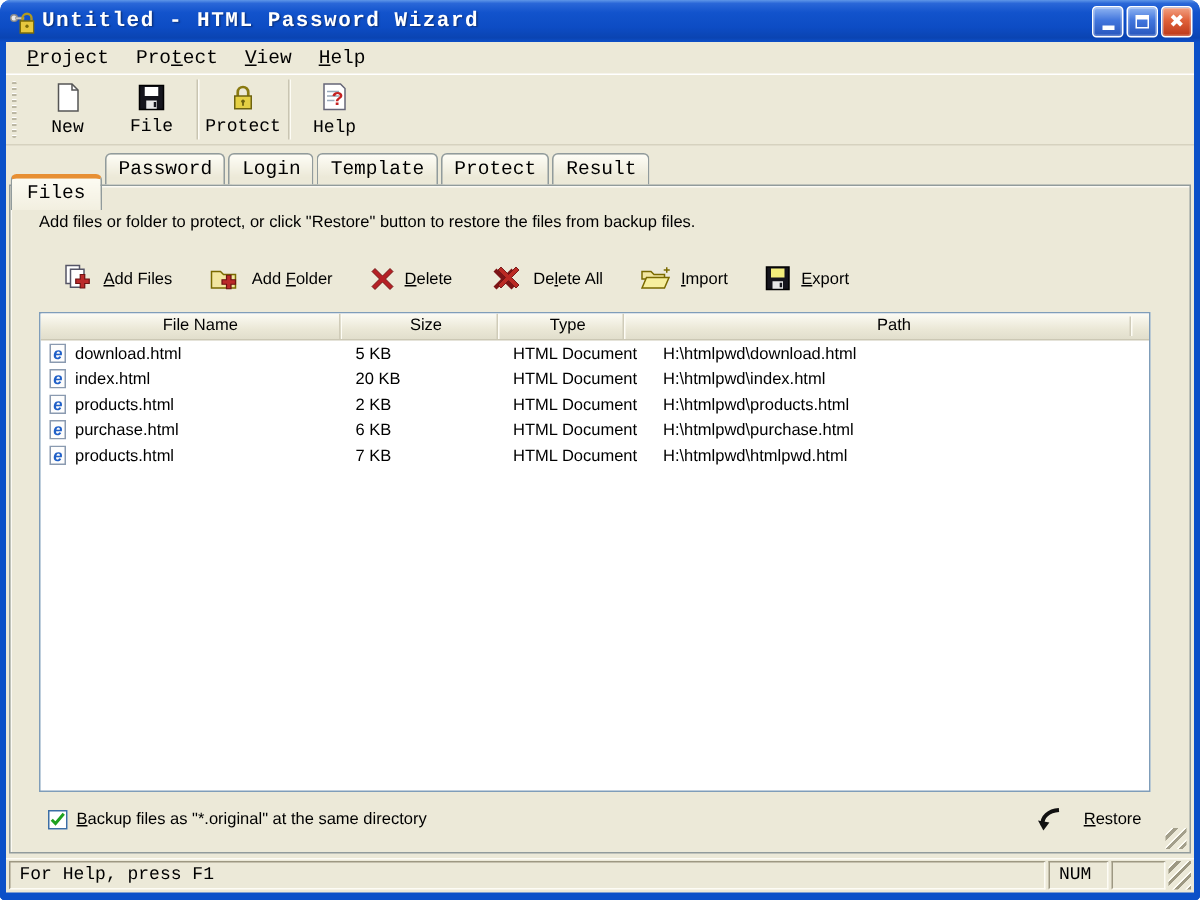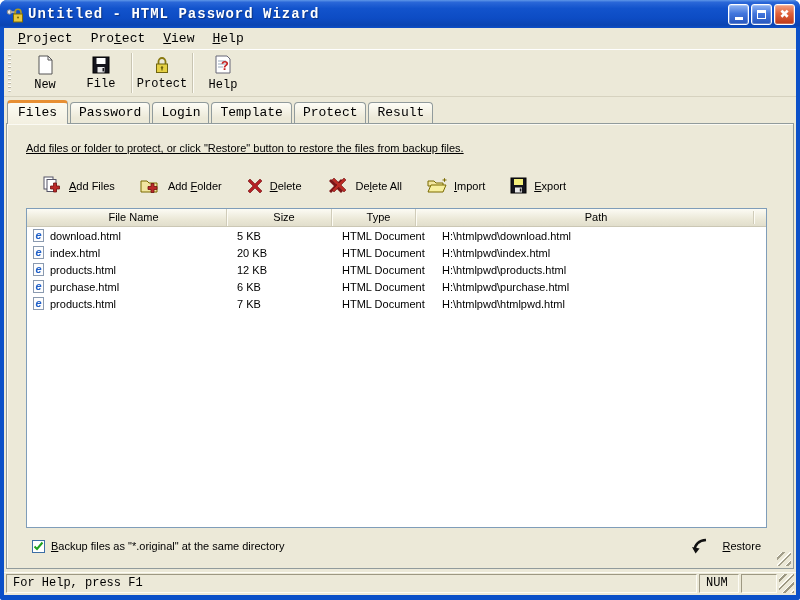--- a/index.html
+++ b/index.html
@@ -42,27 +42,27 @@
   .tool-btn { width:56px; height:42px; display:flex; flex-direction:column; align-items:center;
     justify-content:center; gap:3px; font:12px "Liberation Mono","DejaVu Sans Mono",monospace; }
   .tool-sep { width:1px; height:40px; background:#c9c5b2; box-shadow:1px 0 0 #fdfcf5; margin:0 2px; }
 
   
   .tabstrip { flex:0 0 25px; display:flex; align-items:flex-end; padding-left:3px; margin-top:1px; position:relative; z-index:2; }
   .tab { font:13px "Liberation Mono","DejaVu Sans Mono",monospace; padding:2px 8px 3px;
     background:linear-gradient(180deg,#fefdf6,#ece9d8 75%); border:1px solid #919b9c; border-bottom:none;
     border-radius:4px 4px 0 0; margin-right:2px; }
   .tab.active { border-top:3px solid #e78f33; padding:2px 10px 4px; background:linear-gradient(180deg,#fcfbf2,#f2efe0);
-    position:relative; top:1px; z-index:3; }
+    position:relative; top:17px; z-index:3; }
 
   
   .panel { flex:1; min-height:0; margin:0 2px; border:1px solid #919b9c; background:#ece9d8;
     box-shadow:inset 0 1px 0 #fbfaf3, inset 1px 0 0 #fbfaf3; position:relative;
     display:flex; flex-direction:column; }
-  .instruction { margin:18px 18px 0 19px; font-size:11px;text-decoration:underline; }
+  .instruction { margin:18px 18px 0 19px; font-size:11px; }
 
   .actions-row { display:flex; align-items:center; gap:25px; margin:22px 0 0 36px; }
   .action { display:flex; align-items:center; gap:7px; }
 
   
   .listview { margin:13px 26px 0 19px; height:320px; border:1px solid #7f9db9; background:#fff;
     display:flex; flex-direction:column; position:relative; overflow:hidden; }
   .thead { display:flex; height:18px; flex:0 0 18px;
     background:linear-gradient(180deg,#fcfbf4 0%,#ebe8d7 60%,#e1decc 100%);
     border-bottom:1px solid #cbc7b4;text-align:center; }
@@ -296,21 +296,21 @@
         <div class="tr">
           <span class="td-name">
               <span>
                 <svg width="13" height="13" viewBox="0 0 13 13">
                   <rect x="1.5" y="0.5" width="10" height="12" fill="#fdfdfd" stroke="#8a9ab0"></rect>
                   <text x="6.5" y="10" font-size="11" font-weight="bold" font-style="italic" fill="#2060c8" text-anchor="middle">e</text>
                 </svg>
               </span>
               <span>products.html</span>
             </span>
-          <span class="td-size">12 KB</span>
+          <span class="td-size">2 KB</span>
           <span class="td-type">HTML Document</span>
           <span class="td-path">H:\htmlpwd\products.html</span>
         </div>
         <div class="tr">
           <span class="td-name">
               <span>
                 <svg width="13" height="13" viewBox="0 0 13 13">
                   <rect x="1.5" y="0.5" width="10" height="12" fill="#fdfdfd" stroke="#8a9ab0"></rect>
                   <text x="6.5" y="10" font-size="11" font-weight="bold" font-style="italic" fill="#2060c8" text-anchor="middle">e</text>
                 </svg>

